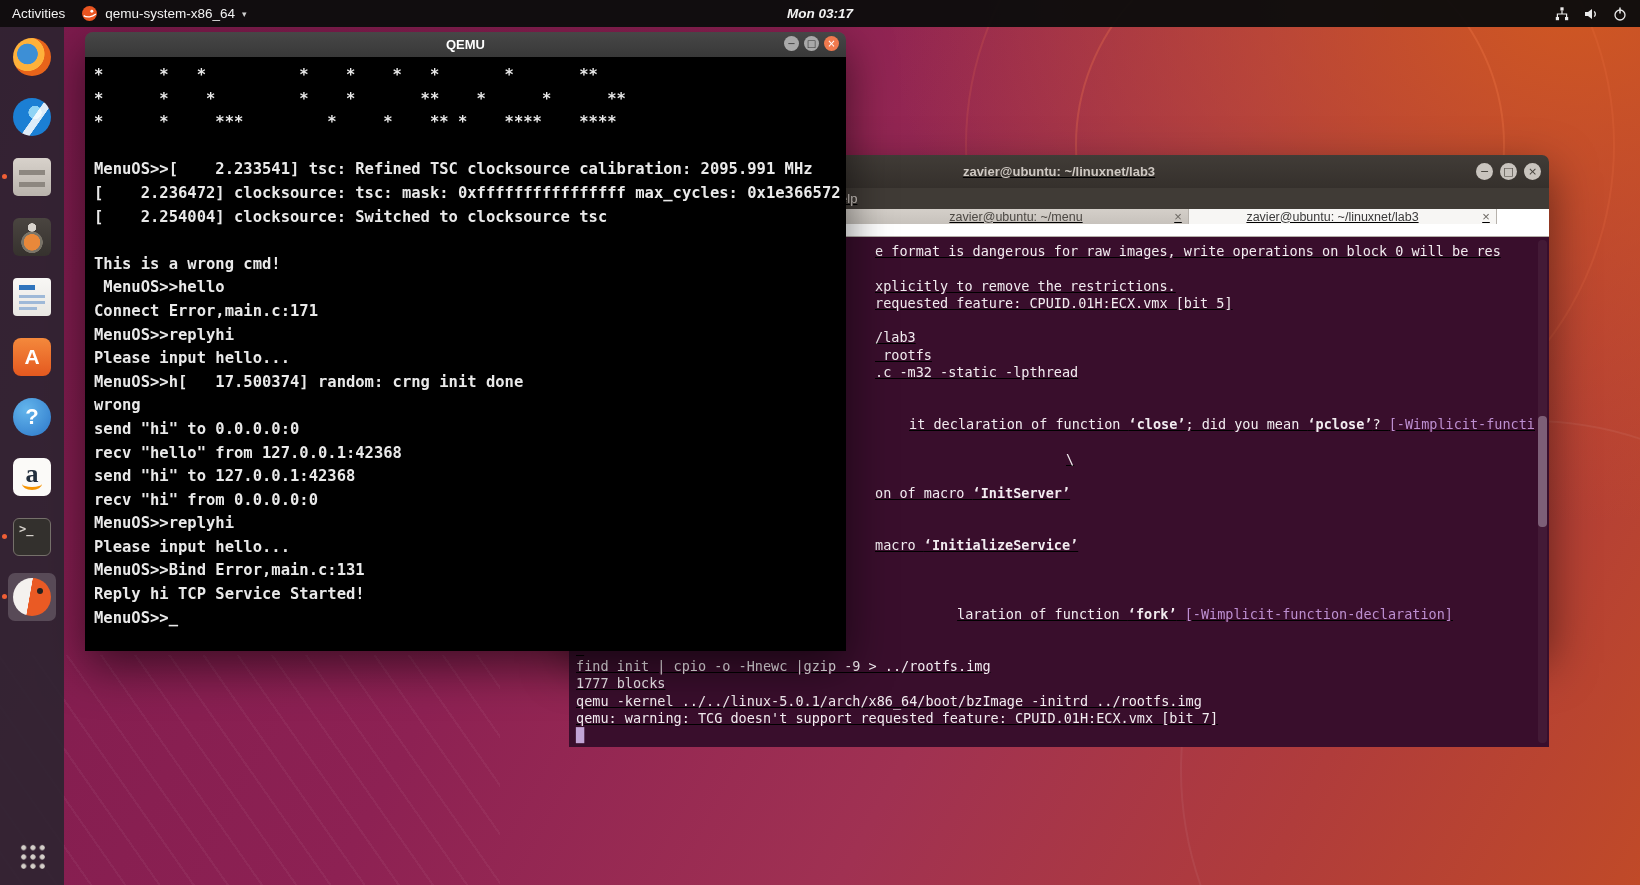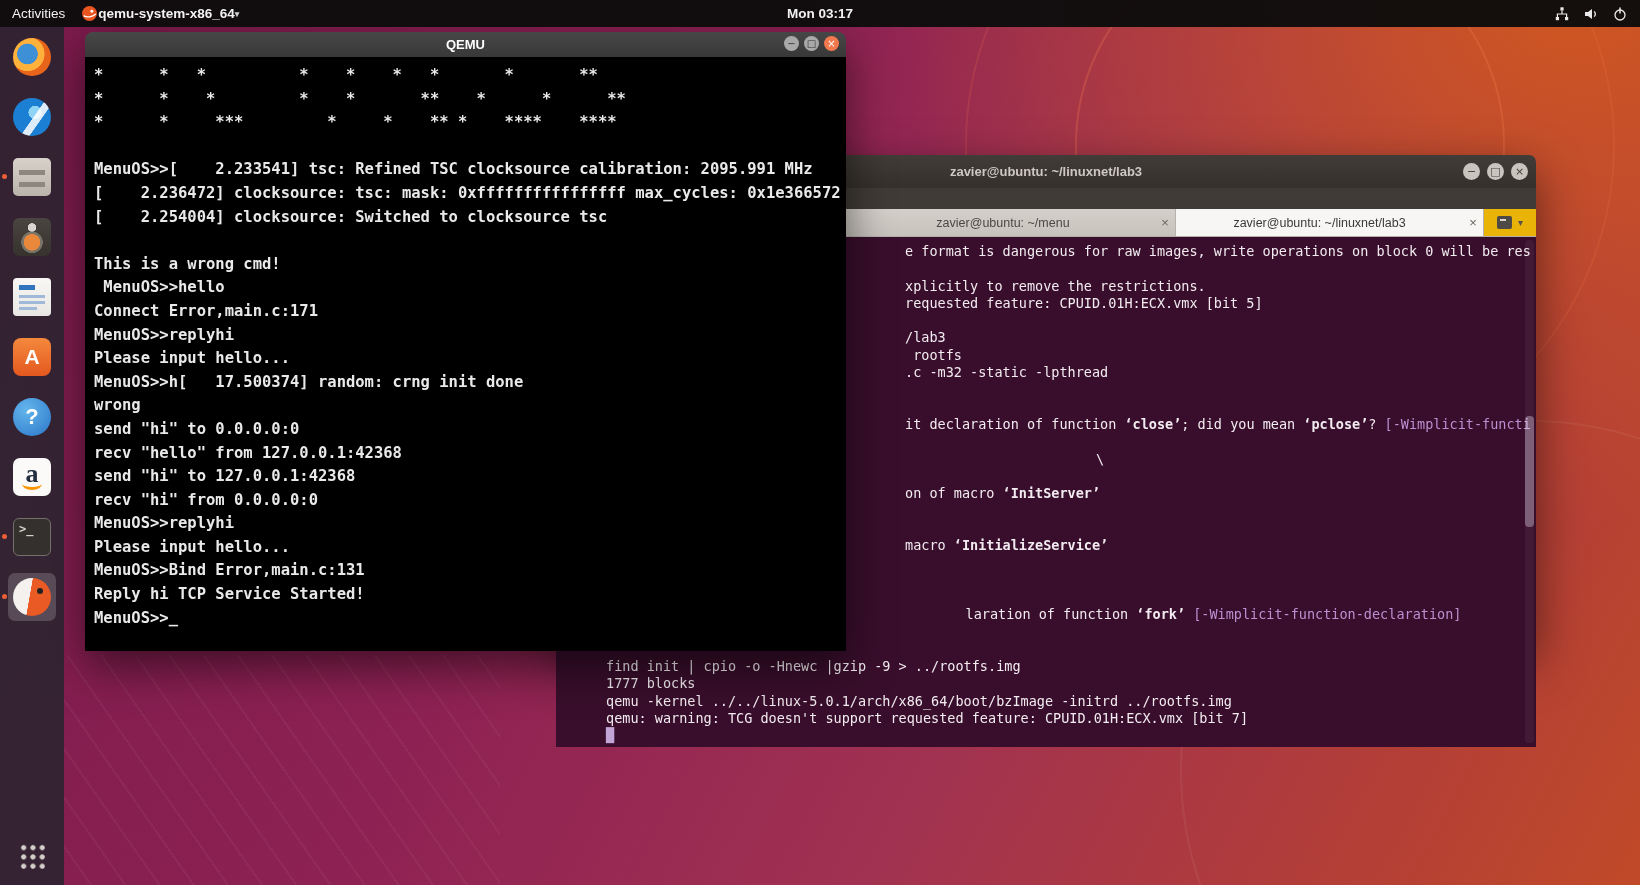--- a/index.html
+++ b/index.html
@@ -17,23 +17,23 @@
   #ring1{width:430px;height:430px;left:1075px;top:-70px;border:2px solid rgba(255,130,80,0.25);}
   #ring2{width:650px;height:650px;left:965px;top:-180px;border:2px solid rgba(255,130,80,0.15);}
   #ring3{width:700px;height:700px;left:1180px;top:420px;border:2px solid rgba(255,255,255,0.06);}
   .diag{position:absolute;left:-60px;bottom:-30px;width:560px;height:260px;
     background:repeating-linear-gradient(55deg,rgba(255,255,255,0.045) 0 2px,transparent 2px 28px);pointer-events:none;}
 
   
   .topbar{position:fixed;top:0;left:0;width:1640px;height:27px;z-index:20;
     background:rgba(12,12,12,0.96);display:flex;align-items:center;gap:16px;
     padding:0 12px;color:#f2f2f2;font-size:13.5px;}
-  .appmenu{display:flex;align-items:center;font-weight:bold;}
+  .appmenu{display:flex;align-items:center;gap:7px;font-weight:normal;}
   .appmenu .caret{font-size:9px;color:#cfcfcf;}
-  .clock{position:absolute;left:50%;transform:translateX(-50%);font-weight:bold;}
+  .clock{position:absolute;left:50%;transform:translateX(-50%);font-weight:bold;font-style:italic;}
   .status{margin-left:auto;display:flex;align-items:center;gap:13px;}
   .status svg{display:block;}
 
   
   .dock{position:fixed;left:0;top:27px;bottom:0;width:64px;z-index:15;
     background:rgba(40,36,46,0.86);display:flex;flex-direction:column;}
   .dock-apps{display:flex;flex-direction:column;gap:12px;padding-top:6px;align-items:center;flex:1;}
   .tile{width:48px;height:48px;border-radius:7px;display:flex;align-items:center;justify-content:center;position:relative;flex:0 0 auto;}
   .tile.active{background:rgba(255,255,255,0.18);}
   .run-dot{position:absolute;left:-6px;top:21px;width:5px;height:5px;border-radius:50%;background:#ee5f36;}
@@ -68,44 +68,44 @@
   .icon-qemu{border-radius:50%;background:linear-gradient(100deg,#f4f1ee 44%,#ea5a24 45%);position:relative;}
   .icon-qemu::after{content:"";position:absolute;left:63%;top:26%;width:6px;height:6px;border-radius:50%;background:#23211f;}
   .show-apps{height:58px;display:flex;align-items:center;justify-content:center;flex:0 0 auto;}
   .grid-icon{width:27px;height:27px;background:radial-gradient(circle,#d4cfc9 2.2px,transparent 2.9px) 0 0/9.3px 9.3px;}
 
   
   .wbtn{width:15px;height:15px;border-radius:50%;display:flex;align-items:center;justify-content:center;
     font:10px/1 "DejaVu Sans",sans-serif;}
 
   
-  #terminal-window{position:absolute;left:556px;top:155px;width:980px;height:492px;z-index:3;
-    border-radius:7px 7px 0 0;box-shadow:0 16px 46px rgba(0,0,0,0.5);}
+  #terminal-window{position:absolute;left:569px;top:155px;width:980px;height:492px;z-index:3;
+    border-radius:7px 7px 0 0;box-shadow:0 16px 46px rgba(0,0,0,0.5);text-decoration:underline;}
   .t-header{height:33px;background:linear-gradient(#413c37,#35302c);border-radius:7px 7px 0 0;
     display:flex;align-items:center;justify-content:center;position:relative;}
   .t-title{color:#cec8c2;font-weight:bold;font-size:13px;}
   .t-controls{position:absolute;right:8px;top:8px;display:flex;gap:7px;}
   .t-controls .wbtn{width:17px;height:17px;background:#c9c4be;color:#44403a;font-size:11px;}
   .t-menubar{height:21px;background:#403b36;display:flex;align-items:center;gap:18px;padding:0 10px;
     font-size:13px;color:#d2ccc6;}
-  .t-tabbar{height:28px;background:#eab308;display:flex;border-bottom:1px solid #b3aea8;}
+  .t-tabbar{height:28px;background:#ffffff;display:flex;border-bottom:1px solid #b3aea8;flex-direction:column;}
   .tabs{display:flex;flex:1;min-width:0;}
   .tab{display:flex;align-items:center;font-size:12.5px;color:#4c4843;
     border-right:1px solid #b7b2ac;background:linear-gradient(#d4cfc9,#c7c2bc);min-width:0;}
   .tab:first-child{flex:0 0 620px;padding-left:295px;}
   .tab:nth-child(2){flex:0 0 308px;}
   .tab-label{flex:1;text-align:center;white-space:nowrap;overflow:hidden;}
   .tab-close{width:20px;color:#6b6761;font-size:13px;text-align:center;}
   .tab.tab-active{background:#f7f6f4;color:#3a3a3a;}
   .tab-extra{width:52px;display:flex;align-items:center;justify-content:center;gap:6px;color:#56524c;}
   .tab-list-icon{width:15px;height:13px;background:#4e4a45;border-radius:2px;position:relative;}
   .tab-list-icon::after{content:"";position:absolute;left:3px;top:3px;width:6px;height:2px;background:#d8d3cd;}
   .tab-caret{font-size:10px;}
   .t-content{height:510px;background:var(--terminal_bg,#390e2c);padding:6px 14px 0 7px;overflow:hidden;}
-  .tline{white-space:pre;font:13.5px/17.3px "DejaVu Sans Mono",monospace;color:var(--terminal_fg,#f2ecf0);min-height:17.3px;margin-left:43px;}
+  .tline{white-space:pre;font:13.5px/17.3px "DejaVu Sans Mono",monospace;color:var(--terminal_fg,#f2ecf0);min-height:17.3px;}
   .tline .b{font-weight:bold;}
   .tline .m{color:var(--warn_purple,#bd8fd1);}
   .tline .cursor{color:var(--cursor_color,#c2a4d6);}
   .t-scrollbar{position:absolute;right:2px;top:85px;width:9px;height:503px;background:rgba(255,255,255,0.05);border-radius:4px;}
   .t-thumb{position:absolute;top:35%;height:22%;width:100%;background:rgba(235,225,240,0.35);border-radius:4px;}
 
   
   #qemu-window{position:absolute;left:85px;top:32px;width:761px;height:618px;z-index:6;
     border-radius:8px 8px 0 0;box-shadow:0 16px 46px rgba(0,0,0,0.55);}
   .q-titlebar{height:25px;background:linear-gradient(#474747,#383838);border-radius:8px 8px 0 0;

